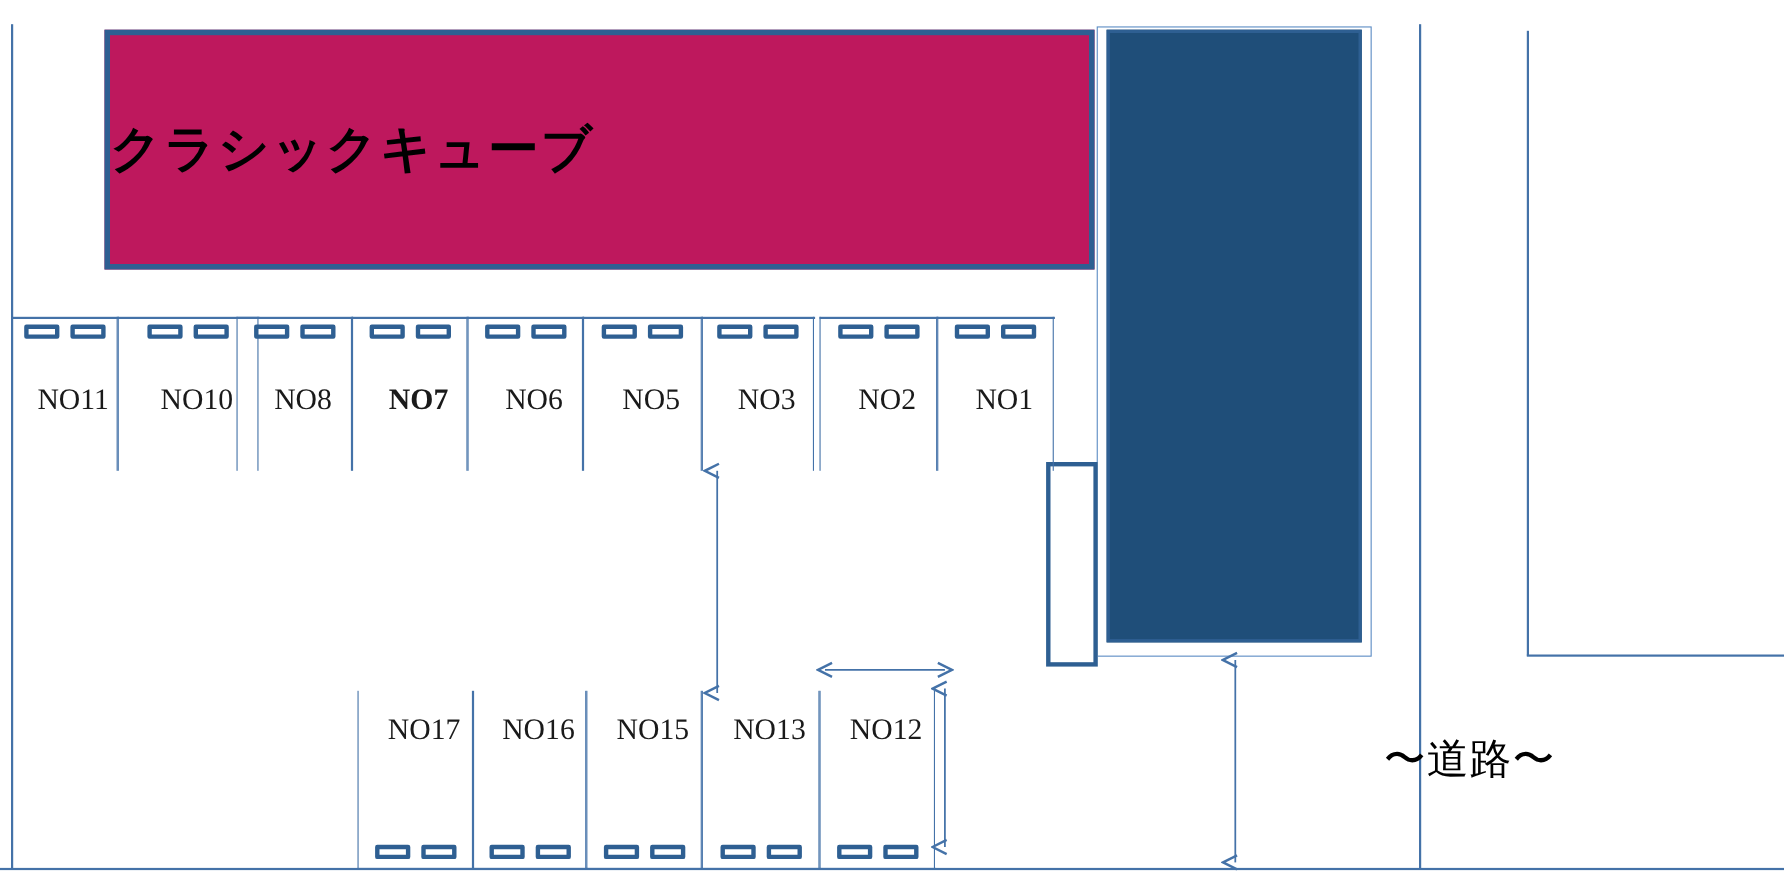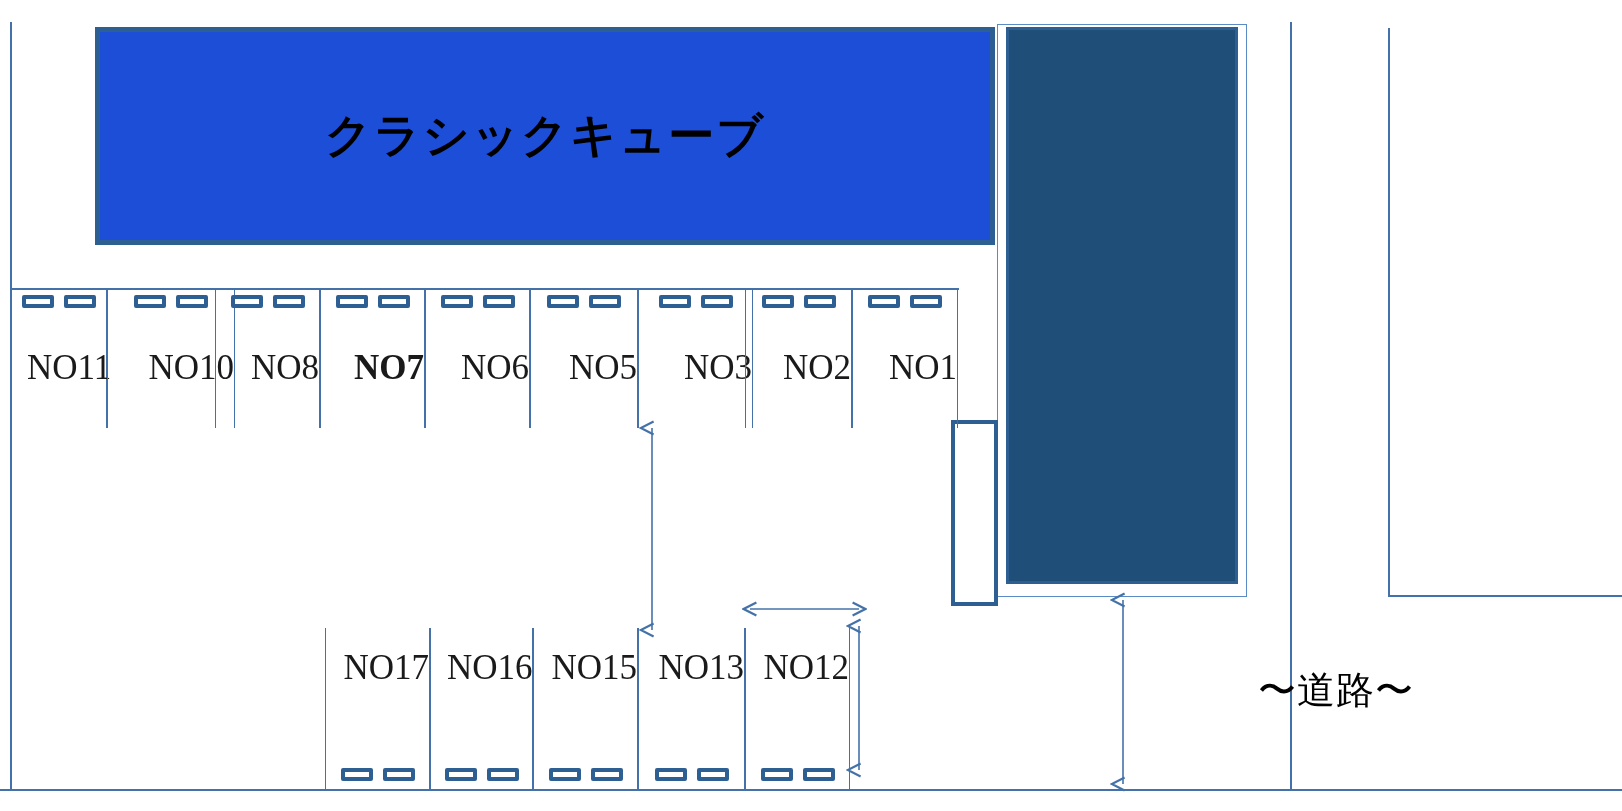--- a/index.html
+++ b/index.html
@@ -11,22 +11,22 @@
   .vline{width:2px;}
   .hline{height:2px;}
 
   
   #left-boundary{left:10px;top:22px;width:2px;height:768px;background:#4472A8;}
   #bottom-boundary{left:0px;top:789px;width:1622px;height:2px;background:#4472A8;}
 
   
   #building-box{
     position:absolute;left:95px;top:27px;width:900px;height:218px;
-    border:5px solid #2E5F92;background:#1d4ed8;box-sizing:border-box;
-    display:flex;align-items:center;justify-content:center;
+    border:5px solid #2E5F92;background:#be185d;box-sizing:border-box;
+    display:flex;align-items:center;justify-content:flex-start;
   }
   #building-label{
     font-family:"DejaVu Sans",sans-serif;font-weight:700;
     font-size:46px;color:#000000;letter-spacing:2px;white-space:nowrap;
   }
 
   
   #blue-block{
     position:absolute;left:1006px;top:27px;width:232px;height:557px;
     background:#1F4E79;border:3px solid #2E5F92;box-sizing:border-box;
@@ -52,22 +52,22 @@
   .stall-row{position:absolute;}
   .stall{
     position:absolute;top:0;height:100%;
     border-left:1.5px solid #4472A8;border-right:1.5px solid #4472A8;
     box-sizing:border-box;background:transparent;
   }
   .stall .cap{
     position:absolute;left:-1.5px;right:-1.5px;height:1.5px;background:#4472A8;
   }
   .stall-label{
-    position:absolute;left:16px;right:0;text-align:right;
-    font-family:"Liberation Serif",serif;font-size:35px;color:#1a1a1a;
+    position:absolute;left:16px;right:0;text-align:center;
+    font-family:"Liberation Serif",serif;font-size:27px;color:#1a1a1a;
     white-space:nowrap;
   }
   .stops{position:absolute;left:0;right:0;display:flex;justify-content:center;gap:10px;}
   .stop{
     width:32px;height:13px;background:#ffffff;
     border:4px solid #2E5F92;border-radius:2px;box-sizing:border-box;
   }
 
   
   #row-top{left:0px;top:288px;width:980px;height:140px;}
@@ -154,21 +154,21 @@
         <div class="stall-label">NO6</div>
       </div>
       <div class="stall" style="left: 530px; width: 108px;">
         <div class="cap"></div>
         <div class="stops">
           <div class="stop"></div>
           <div class="stop"></div>
         </div>
         <div class="stall-label">NO5</div>
       </div>
-      <div class="stall" style="left: 638px; width: 115px;">
+      <div class="stall" style="left: 638px; width: 102px;">
         <div class="cap"></div>
         <div class="stops">
           <div class="stop"></div>
           <div class="stop"></div>
         </div>
         <div class="stall-label">NO3</div>
       </div>
       <div class="stall" style="left: 745px; width: 107px; padding-left: 28px;">
         <div class="cap"></div>
         <div class="stops">

